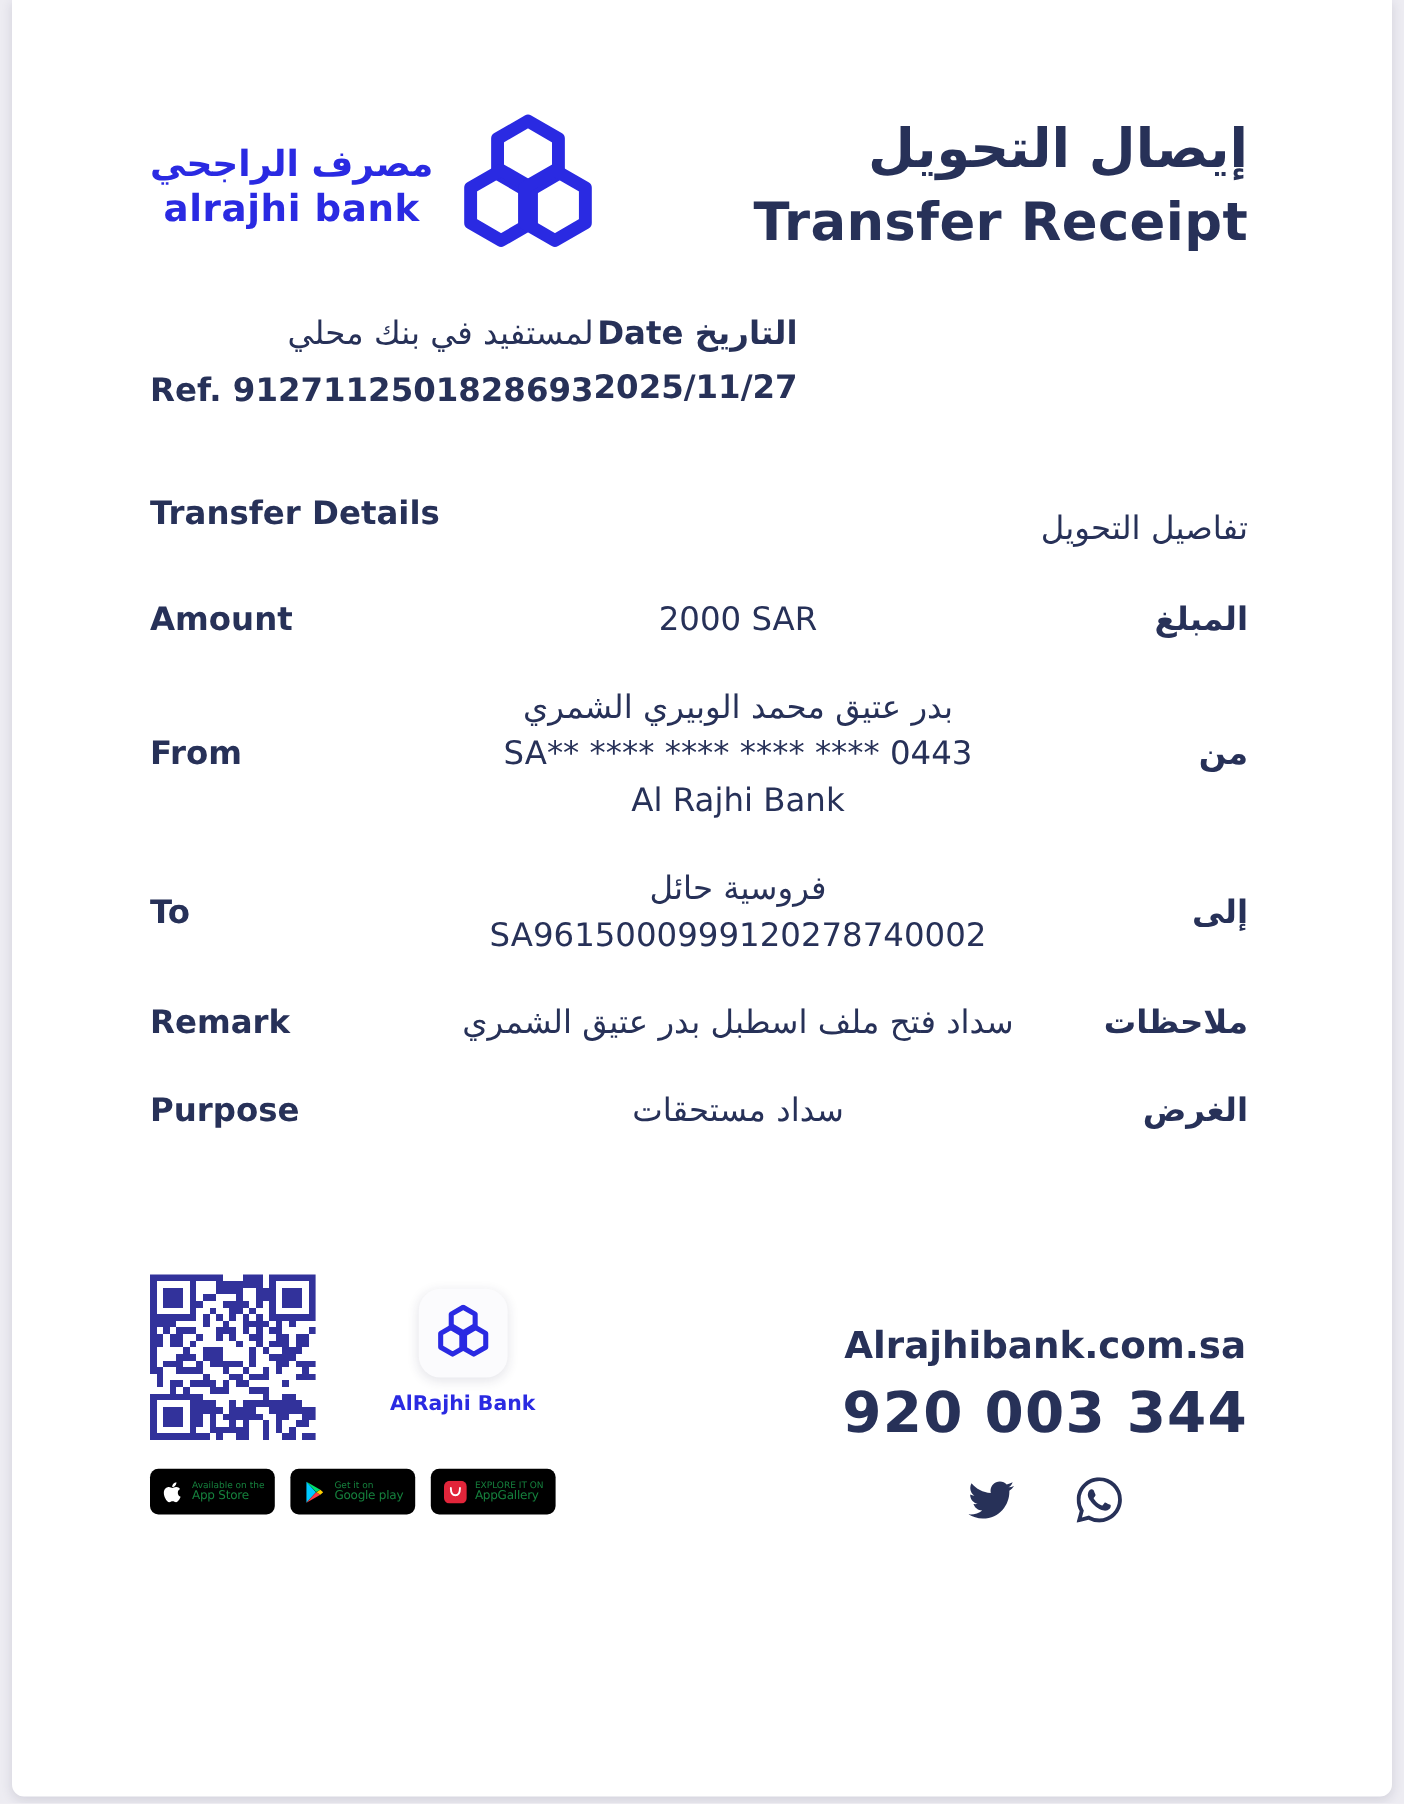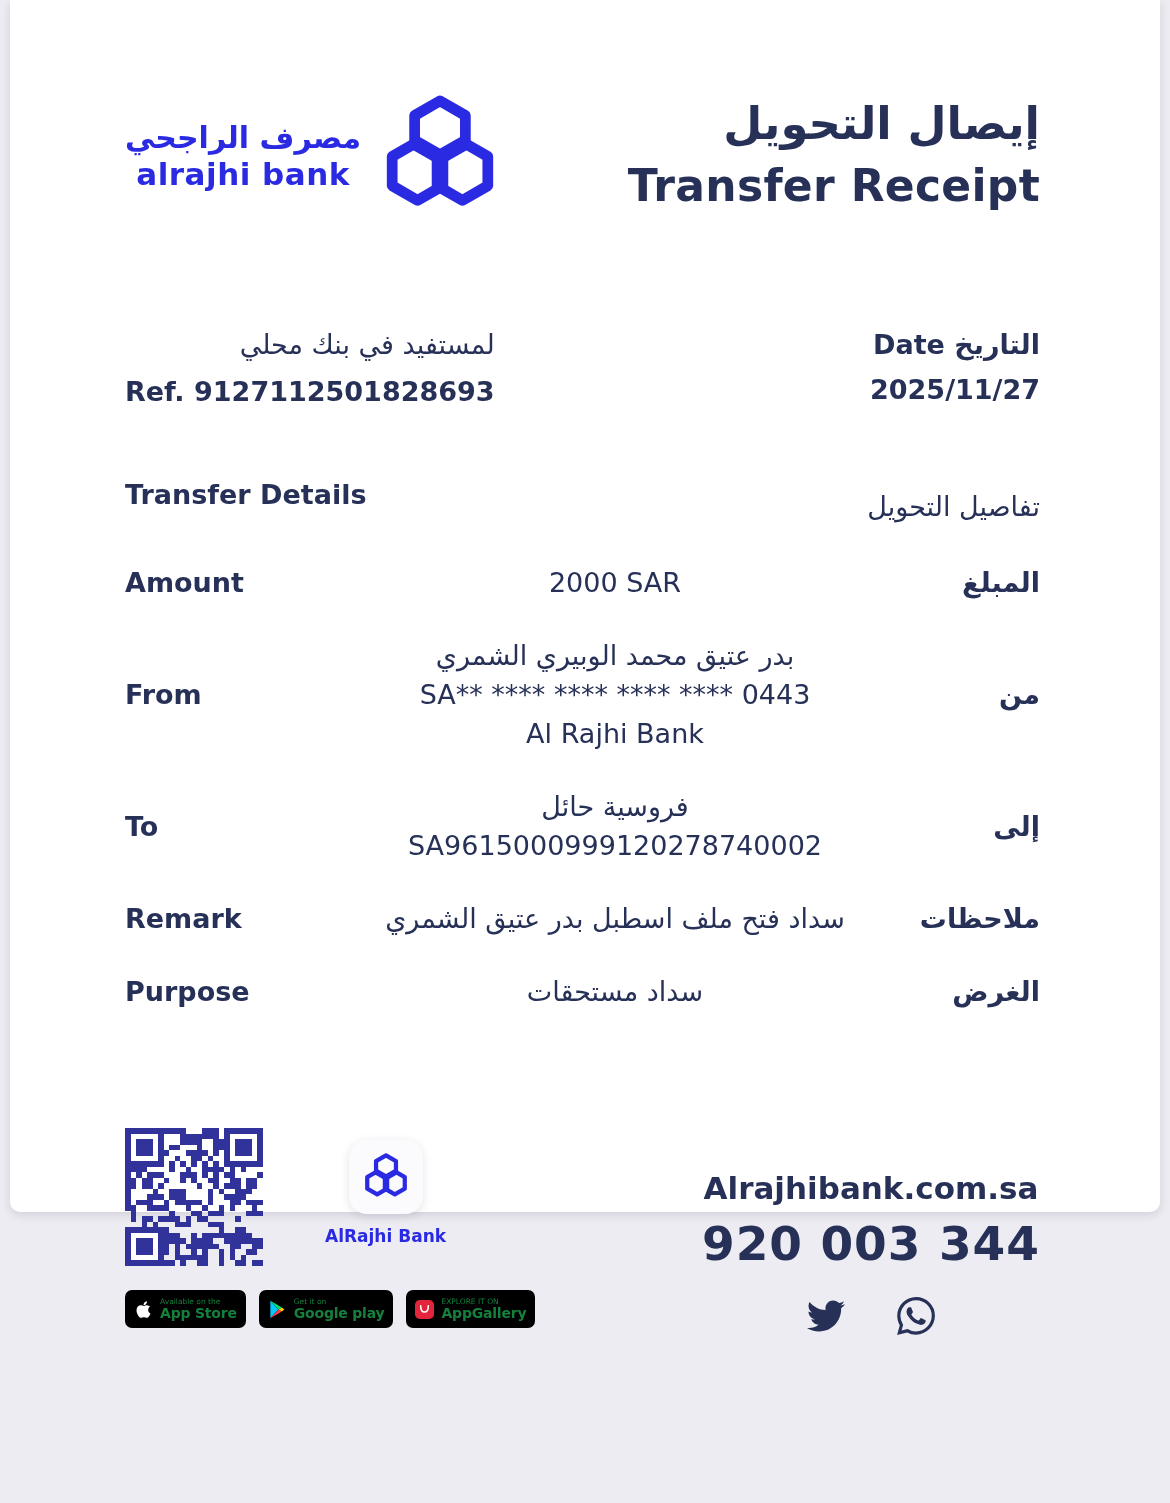--- a/index.html
+++ b/index.html
@@ -18,40 +18,40 @@
   .stage {
     position: relative;
     width: 1170px;
     height: 1503px;
     background: var(--page-bg);
     overflow: hidden;
   }
   .card {
     position: absolute;
     left: 10px; top: 0;
-    width: 1150px; height: 1212px;
+    width: 1150px; height: 1497px;
     background: #ffffff;
     border-radius: 0 0 10px 10px;
     box-shadow: 0 3px 10px rgba(40,40,80,0.14);
   }
   .content { padding: 0 120px 0 115px; color: var(--navy); }
 
   
   .header { display: flex; justify-content: space-between; align-items: flex-start; padding-top: 95px; }
   .brand { display: flex; align-items: center; gap: 20px; }
   .brand-text { text-align: center; color: var(--accent); }
   .brand-ar { font-size: 30px; font-weight: 700; line-height: 1.2; }
   .brand-en { font-size: 31px; font-weight: 600; letter-spacing: 0.5px; }
   .brand-logo { width: 118px; height: 122px; }
   .title-block { text-align: right; padding-top: 2px; margin-left: 28px; }
   .title-ar { font-size: 45px; font-weight: 800; }
   .title-en { font-size: 44px; font-weight: 800; margin-top: 10px; letter-spacing: 0.3px; }
 
   
-  .meta { display: flex; justify-content: space-between; align-items: flex-start; margin-top: 112px; }
+  .meta { display: flex; justify-content: flex-start; align-items: flex-start; margin-top: 46px; }
   .meta-left { font-size: 27px; }
   .meta-note { font-weight: 500; }
   .meta-ref { margin-top: 16px; font-weight: 600; }
   .meta-right { text-align: right; font-size: 27px; }
   .meta-date-label { font-weight: 700; }
   .meta-date-value { margin-top: 14px; font-weight: 600; }
 
   
   .section-head { display: flex; justify-content: space-between; margin-top: 72px; font-size: 27px; }
   .section-head-en { font-weight: 600; }
@@ -73,21 +73,21 @@
   .app-icon svg { width: 46px; height: 48px; }
   .app-label { margin-top: 12px; color: var(--accent); font-weight: 700; font-size: 17px; }
 
   .badges { display: flex; gap: 13px; margin-top: 24px; }
   .badge { background: var(--badge-bg); color: #15803d; border-radius: 7px; height: 38px; min-width: 104px;
            display: flex; align-items: center; justify-content: center; gap: 7px; padding: 0 9px; }
   .badge-icon { width: 19px; height: 19px; flex: none; display: flex; align-items: center; justify-content: center; }
   .badge-icon svg { width: 100%; height: 100%; }
   .badge-text { text-align: left; line-height: 1.05; white-space: nowrap; }
   .badge-top { font-size: 7.5px; display: block; }
-  .badge-bottom { font-size: 14px; font-weight: 700; display: block; letter-spacing: -0.2px; }
+  .badge-bottom { font-size: 10px; font-weight: 400; display: block; letter-spacing: -0.2px; }
 
   .footer-right { text-align: center; padding-top: 42px; }
   .website { font-size: 31px; font-weight: 600; }
   .phone { font-size: 47px; font-weight: 800; margin-top: 10px; letter-spacing: 1px; }
   .social { display: flex; justify-content: center; gap: 52px; margin-top: 26px; }
   .social svg { width: 38px; height: 38px; }
 </style>
 </head>
 <body>
 

